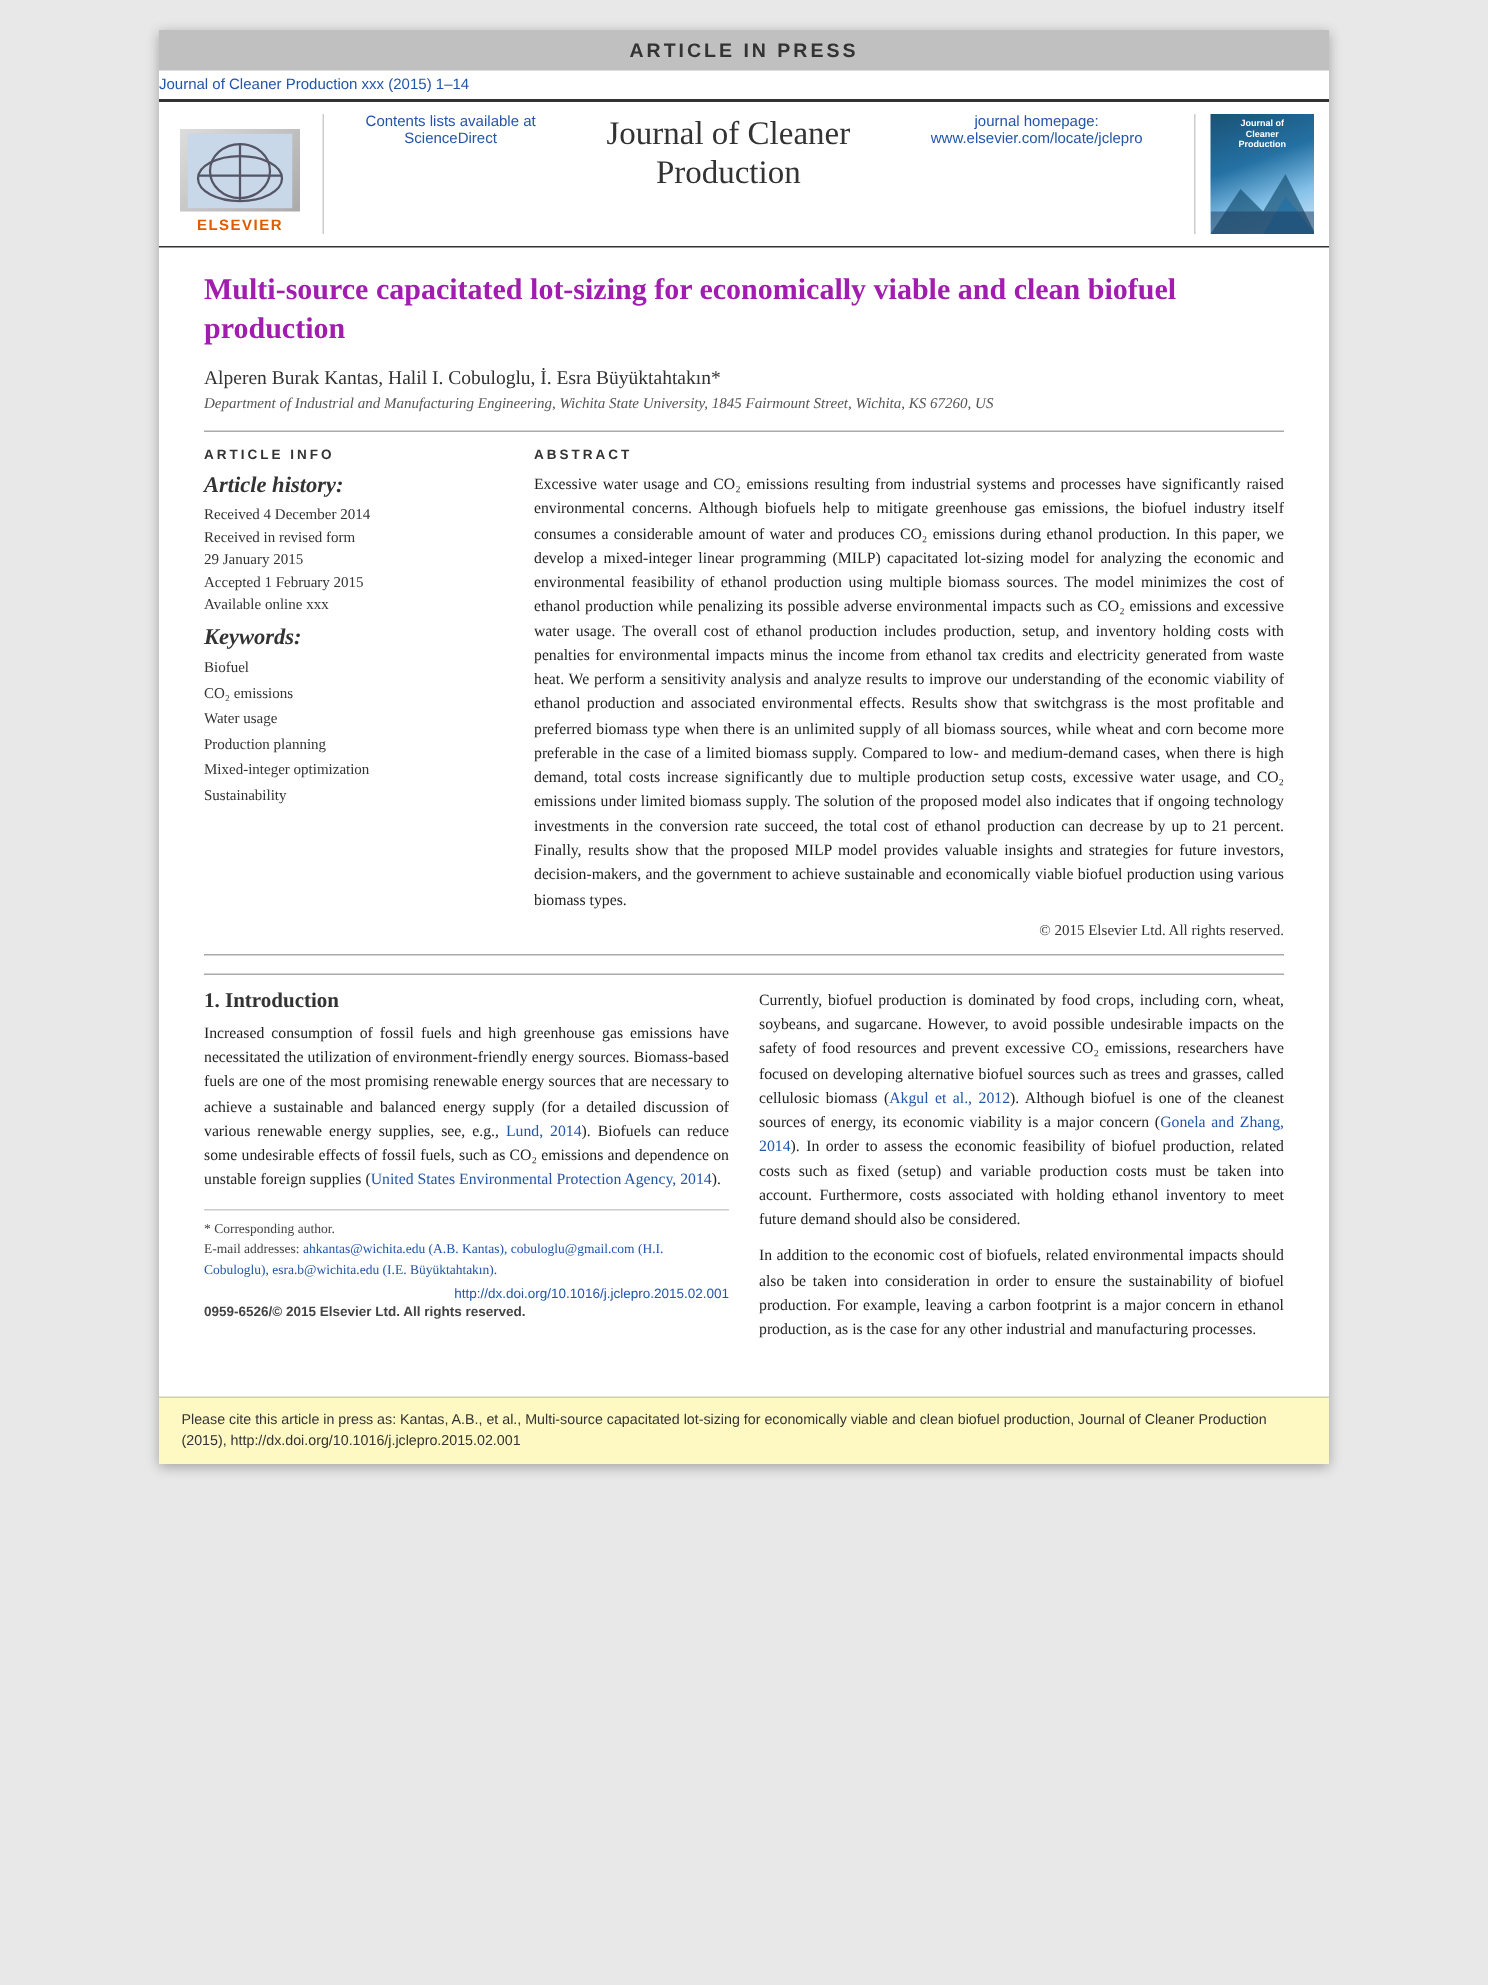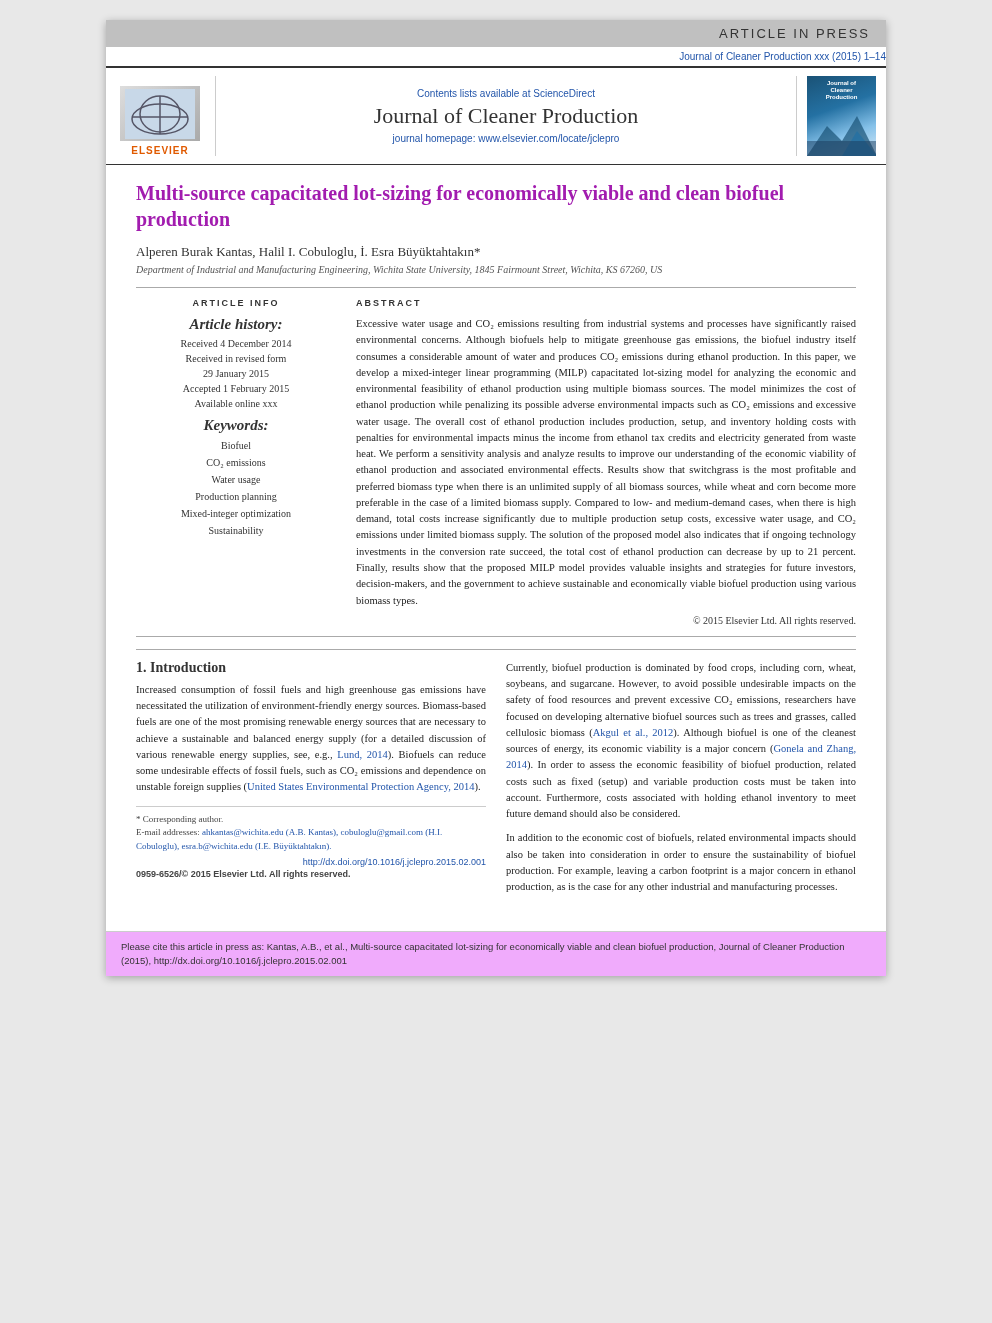--- a/index.html
+++ b/index.html
@@ -14,30 +14,30 @@
     .page {
       width: 780px;
       background: #fff;
       margin: 20px auto;
       padding: 0;
       box-shadow: 0 2px 8px rgba(0,0,0,0.3);
       position: relative;
     }
     .article-in-press-banner {
       background: #c0c0c0;
-      text-align: right;
+      text-align: center;
       padding: 6px 16px;
       font-family: Arial, sans-serif;
       font-size: 13px;
-      font-weight: normal;
+      font-weight: bold;
       letter-spacing: 2px;
       color: #333;
     }
     .journal-ref-line {
-      text-align: right;
+      text-align: left;
       font-family: Arial, sans-serif;
       font-size: 10px;
       color: #2255aa;
       padding: 4px 0;
     }
     .header-section {
       border-top: 2px solid #333;
       border-bottom: 1px solid #333;
       display: flex;
       align-items: stretch;
@@ -68,21 +68,21 @@
       font-family: Arial, sans-serif;
       font-size: 10px;
       font-weight: bold;
       color: #e05a00;
       letter-spacing: 1px;
     }
     .header-middle {
       flex: 1;
       text-align: center;
       display: flex;
-      flex-direction: column;
+      flex-direction: row;
       justify-content: center;
     }
     .contents-line {
       font-family: Arial, sans-serif;
       font-size: 10px;
       color: #555;
       margin-bottom: 4px;
     }
     .contents-line span {
       color: #2255aa;
@@ -166,21 +166,20 @@
       display: flex;
       gap: 20px;
       margin-bottom: 12px;
       border-top: 1px solid #aaa;
       border-bottom: 1px solid #aaa;
       padding: 10px 0;
     }
     .article-info {
       width: 200px;
       min-width: 200px;
-      text-align: center;
     }
     .article-info h3 {
       font-family: Arial, sans-serif;
       font-size: 9px;
       font-weight: bold;
       letter-spacing: 2px;
       color: #333;
       margin-bottom: 8px;
     }
     .article-info .section-label {
@@ -280,21 +279,21 @@
       text-align: right;
     }
     .issn-line {
       font-family: Arial, sans-serif;
       font-size: 9px;
       color: #444;
       margin-top: 2px;
       font-weight: bold;
     }
     .bottom-bar {
-      background: #f0abfc;
+      background: #fef9c3;
       border-top: 1px solid #ccc;
       padding: 8px 15px;
       margin-top: 12px;
     }
     .bottom-bar-text {
       font-family: Arial, sans-serif;
       font-size: 9.5px;
       color: #333;
       line-height: 1.5;
     }

